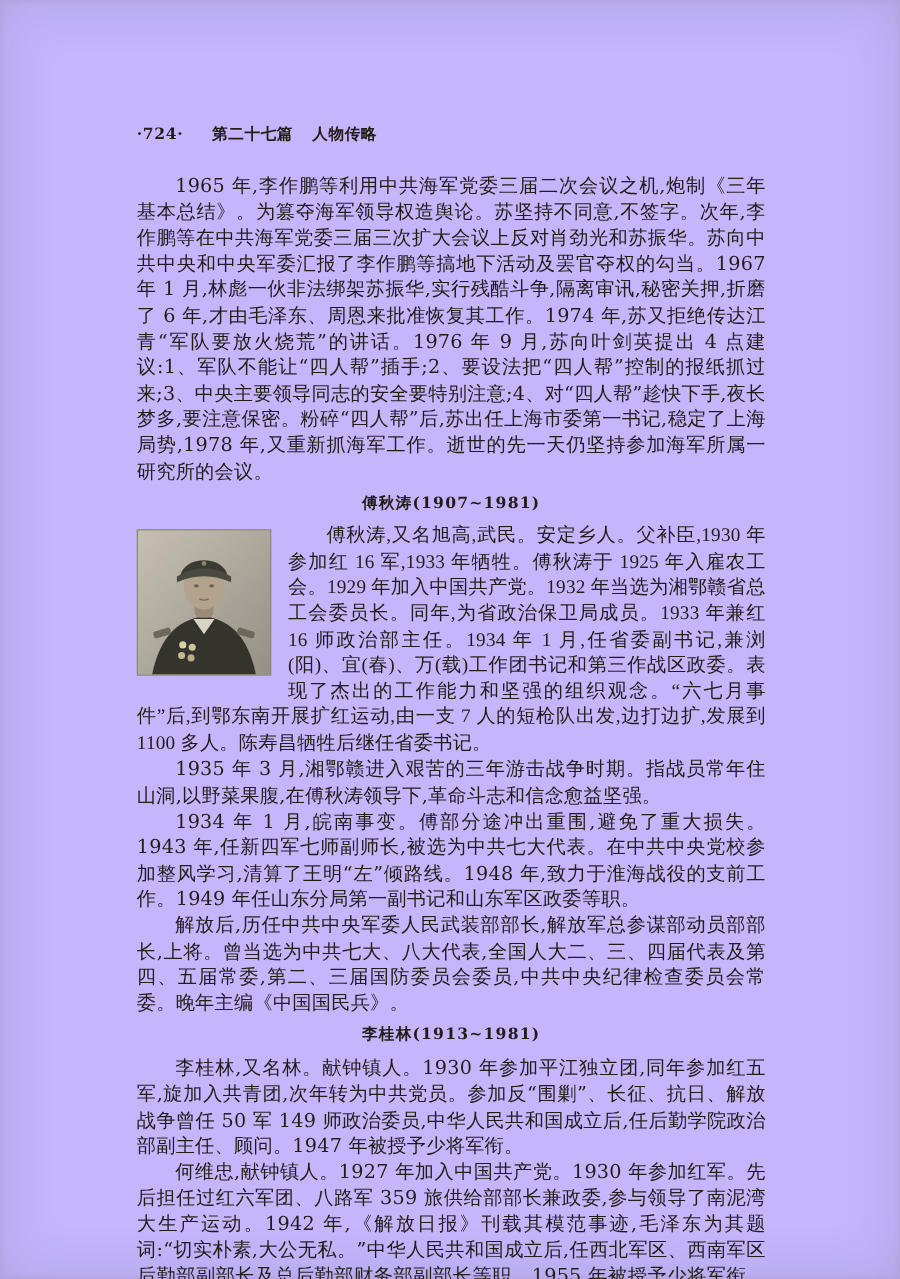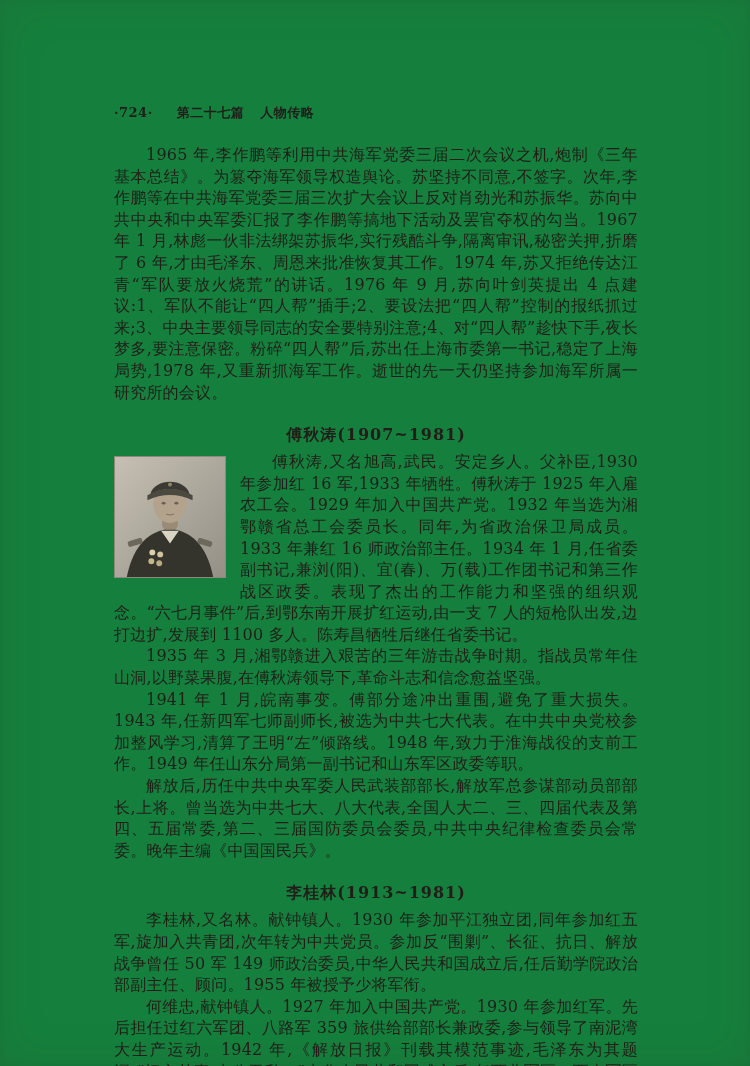--- a/index.html
+++ b/index.html
@@ -11,21 +11,21 @@
     height: 1066px;
     background: #e9e7e2;
     font-family: "DejaVu Serif", "Liberation Serif", serif;
     overflow: hidden;
   }
   .page {
     position: relative;
     box-sizing: border-box;
     width: 750px;
     height: 1066px;
-    background: #15803d;
+    background: #c4b5fd;
     padding: 104px 112px 0 114px;
     color: #211e19;
   }
   .scan-vignette {
     position: absolute;
     inset: 0;
     pointer-events: none;
     box-shadow: inset 0 0 46px rgba(60,55,45,0.14), inset 0 0 6px rgba(60,55,45,0.08);
   }
   .running-head {
@@ -44,28 +44,28 @@
   }
   .para {
     margin: 0;
     text-indent: 2em;
     text-align: justify;
     font-size: 16px;
     line-height: 21.6px;
     letter-spacing: 0.2px;
   }
   .bio-heading {
-    margin: 21px 0 5px 0;
+    margin: 6px 0 5px 0;
     text-align: center;
-    font-size: 16px;
+    font-size: 13px;
     font-weight: bold;
     line-height: 22px;
     letter-spacing: 1px;
   }
-  .bio-with-photo { overflow: visible; }
+  .bio-with-photo { overflow: visible; font-family: Liberation Serif, serif; }
   .portrait {
     float: left;
     width: 112px;
     height: 122px;
     margin: 5px 14px 4px 0;
     display: block;
     border: 1px solid #8d897f;
     box-sizing: border-box;
     background: #aba69c;
   }
@@ -113,25 +113,25 @@
           <circle cx="38" cy="97" r="3" fill="#dbd1a8"></circle>
           <circle cx="46" cy="99" r="3" fill="#cfc49c"></circle>
           <circle cx="37" cy="106" r="3" fill="#c3b88e"></circle>
           <circle cx="45" cy="108" r="3" fill="#b7ac84"></circle>
         </svg>
       </span>
       <p class="para">傅秋涛,又名旭高,武民。安定乡人。父补臣,1930 年参加红 16 军,1933 年牺牲。傅秋涛于 1925 年入雇农工会。1929 年加入中国共产党。1932 年当选为湘鄂赣省总工会委员长。同年,为省政治保卫局成员。1933 年兼红 16 师政治部主任。1934 年 1 月,任省委副书记,兼浏(阳)、宜(春)、万(载)工作团书记和第三作战区政委。表现了杰出的工作能力和坚强的组织观念。“六七月事件”后,到鄂东南开展扩红运动,由一支 7 人的短枪队出发,边打边扩,发展到 1100 多人。陈寿昌牺牲后继任省委书记。</p>
     </div>
 
     <p class="para">1935 年 3 月,湘鄂赣进入艰苦的三年游击战争时期。指战员常年住山洞,以野菜果腹,在傅秋涛领导下,革命斗志和信念愈益坚强。</p>
-    <p class="para">1941 年 1 月,皖南事变。傅部分途冲出重围,避免了重大损失。1943 年,任新四军七师副师长,被选为中共七大代表。在中共中央党校参加整风学习,清算了王明“左”倾路线。1948 年,致力于淮海战役的支前工作。1949 年任山东分局第一副书记和山东军区政委等职。</p>
+    <p class="para">1934 年 1 月,皖南事变。傅部分途冲出重围,避免了重大损失。1943 年,任新四军七师副师长,被选为中共七大代表。在中共中央党校参加整风学习,清算了王明“左”倾路线。1948 年,致力于淮海战役的支前工作。1949 年任山东分局第一副书记和山东军区政委等职。</p>
     <p class="para">解放后,历任中共中央军委人民武装部部长,解放军总参谋部动员部部长,上将。曾当选为中共七大、八大代表,全国人大二、三、四届代表及第四、五届常委,第二、三届国防委员会委员,中共中央纪律检查委员会常委。晚年主编《中国国民兵》。</p>
 
     <h2 class="bio-heading">李桂林(1913~1981)</h2>
-    <p class="para">李桂林,又名林。献钟镇人。1930 年参加平江独立团,同年参加红五军,旋加入共青团,次年转为中共党员。参加反“围剿”、长征、抗日、解放战争曾任 50 军 149 师政治委员,中华人民共和国成立后,任后勤学院政治部副主任、顾问。1955 年被授予少将军衔。</p>
+    <p class="para">李桂林,又名林。献钟镇人。1930 年参加平江独立团,同年参加红五军,旋加入共青团,次年转为中共党员。参加反“围剿”、长征、抗日、解放战争曾任 50 军 149 师政治委员,中华人民共和国成立后,任后勤学院政治部副主任、顾问。1947 年被授予少将军衔。</p>
 
     <p class="para">何维忠,献钟镇人。1927 年加入中国共产党。1930 年参加红军。先后担任过红六军团、八路军 359 旅供给部部长兼政委,参与领导了南泥湾大生产运动。1942 年,《解放日报》刊载其模范事迹,毛泽东为其题词:“切实朴素,大公无私。”中华人民共和国成立后,任西北军区、西南军区后勤部副部长及总后勤部财务部副部长等职。1955 年被授予少将军衔。并当选为全国政协第三至五届委员。</p>
     <p class="para">何维忠全家投身革命,有 7 人被杀害或被国民党反动派迫害致死。</p>
 
   </div>
 
   <div class="scan-vignette"></div>
 </div>
 
 </body></html>

